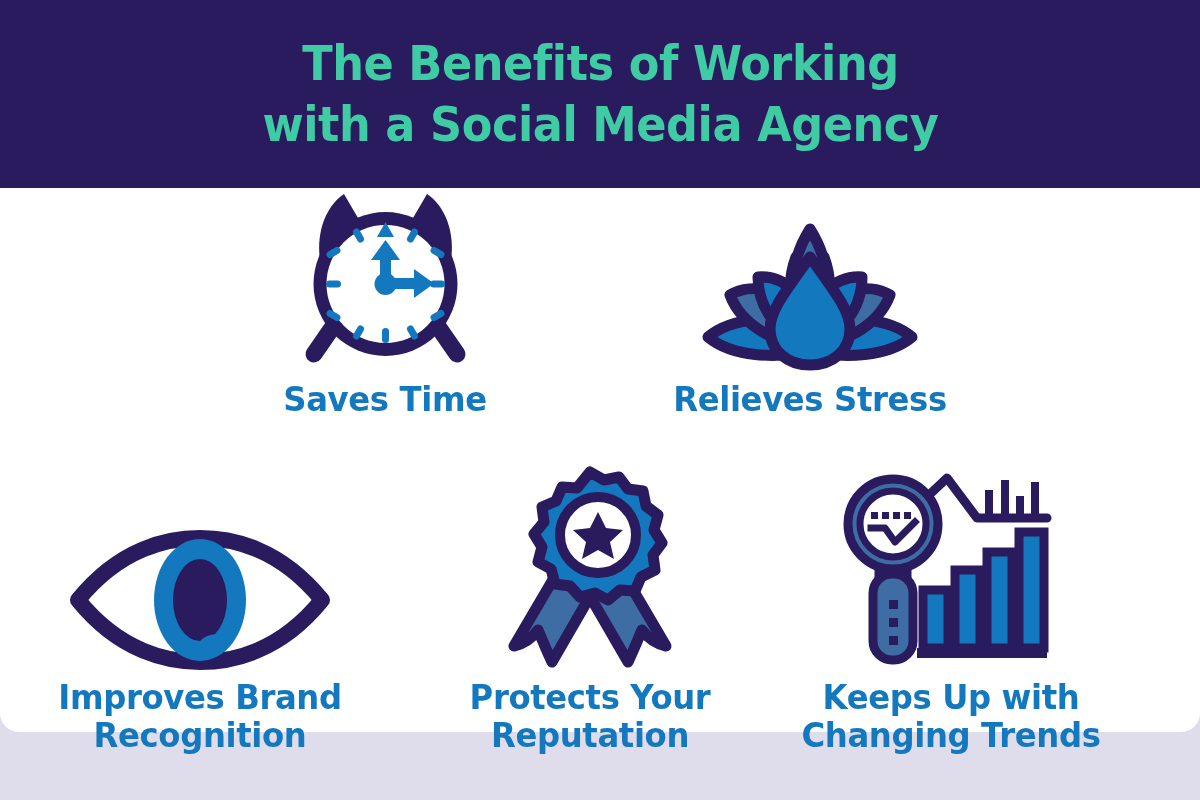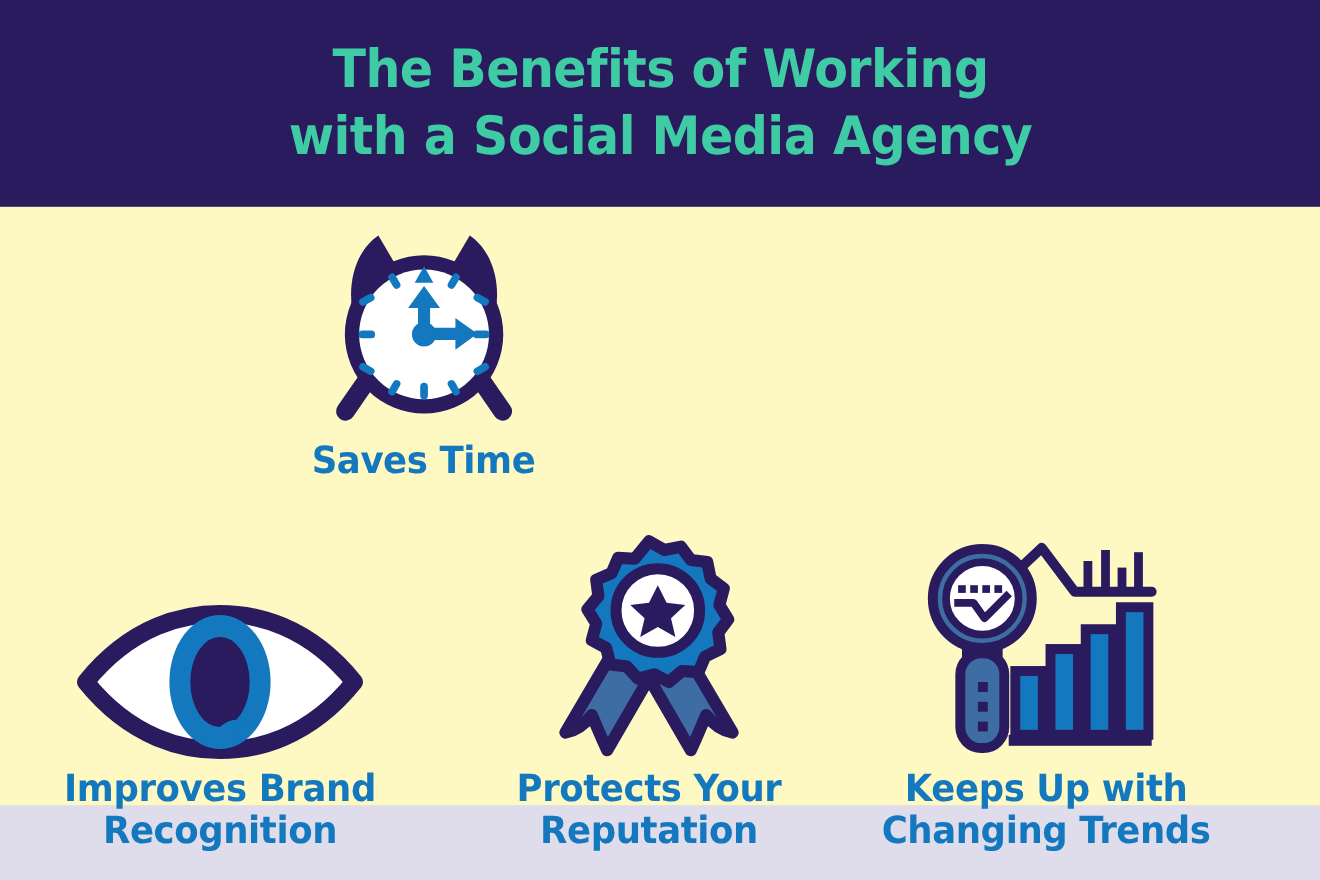--- a/index.html
+++ b/index.html
@@ -10,21 +10,22 @@
     width: 1200px;
     height: 800px;
     overflow: hidden;
     background: #DFDDEB;
     font-family: "Liberation Sans", sans-serif;
   }
   #infographic {
     position: relative;
     width: 1200px;
     height: 732px;
-    background: #fef9c3;
+    background: #ffffff;
+    border-radius: 19px;
   }
 
   
   .header-band {
     position: absolute;
     left: 0;
     top: 0;
     width: 1200px;
     height: 188px;
     background: #2A1A5E;
@@ -50,21 +51,20 @@
   .body-area {
     position: absolute;
     left: 0;
     top: 188px;
     width: 1200px;
     height: 612px;
   }
   .benefit {
     position: absolute;
     text-align: center;
-    margin-top: 20px;
   }
   .benefit .icon-wrap {
     display: flex;
     align-items: flex-end;
     justify-content: center;
   }
   .benefit .caption {
     color: #1478BE;
     font-family: "DejaVu Sans", sans-serif;
     font-weight: bold;
@@ -135,20 +135,45 @@
           <g fill="#1478BE">
             <path d="M82 96 L82 72 L73 72 L87.5 52 L102 72 L93 72 L93 96 Z"></path>
             <path d="M82 90 L116 90 L116 81 L136 95.5 L116 110 L116 101 L82 101 Z"></path>
             <circle cx="87.5" cy="96" r="11"></circle>
           </g>
         </svg>
       </div>
       <div class="caption">Saves Time</div>
     </div>
 
+    <div class="benefit" id="benefit-relieves-stress">
+      <div class="icon-wrap">
+        <svg width="228" height="165" viewBox="0 0 228 165">
+          <g stroke="#2A1A5E" stroke-width="11" stroke-linejoin="round">
+
+            <path d="M114 146 C80 154 36 152 12 132 C36 112 80 110 114 120 Z" fill="#1478BE"></path>
+            <path d="M114 146 C148 154 192 152 216 132 C192 112 148 110 114 120 Z" fill="#1478BE"></path>
+
+            <path d="M114 142 C84 140 46 122 34 90 C56 76 96 86 114 112 Z" fill="#3E6DA4"></path>
+            <path d="M114 142 C144 140 182 122 194 90 C172 76 132 86 114 112 Z" fill="#3E6DA4"></path>
+
+            <path d="M114 140 C86 132 62 106 62 72 C90 70 112 94 118 124 Z" fill="#1478BE"></path>
+            <path d="M114 140 C142 132 166 106 166 72 C138 70 116 94 110 124 Z" fill="#1478BE"></path>
+
+            <path d="M114 136 C96 118 88 84 100 52 C122 66 128 104 120 130 Z" fill="#1478BE"></path>
+            <path d="M114 136 C132 118 140 84 128 52 C106 66 100 104 108 130 Z" fill="#1478BE"></path>
+
+            <path d="M114 120 C94 102 90 62 114 24 C138 62 134 102 114 120 Z" fill="#3E6DA4"></path>
+
+            <path d="M114 52 C140 88 154 106 154 124 C154 146 136 160 114 160 C92 160 74 146 74 124 C74 106 88 88 114 52 Z" fill="#1478BE"></path>
+          </g>
+        </svg>
+      </div>
+      <div class="caption">Relieves Stress</div>
+    </div>
 
     <div class="benefit" id="benefit-brand-recognition">
       <div class="icon-wrap">
         <svg width="256" height="136" viewBox="0 0 256 136">
 
           <path d="M6 68 C48 16 96 6 128 6 C160 6 208 16 250 68 C208 120 160 130 128 130 C96 130 48 120 6 68 Z" fill="#FFFFFF" stroke="#2A1A5E" stroke-width="16" stroke-linejoin="round"></path>
 
           <ellipse cx="128" cy="68" rx="46" ry="61" fill="#1478BE"></ellipse>
 
           <ellipse cx="128" cy="68" rx="27" ry="41" fill="#2A1A5E"></ellipse>

